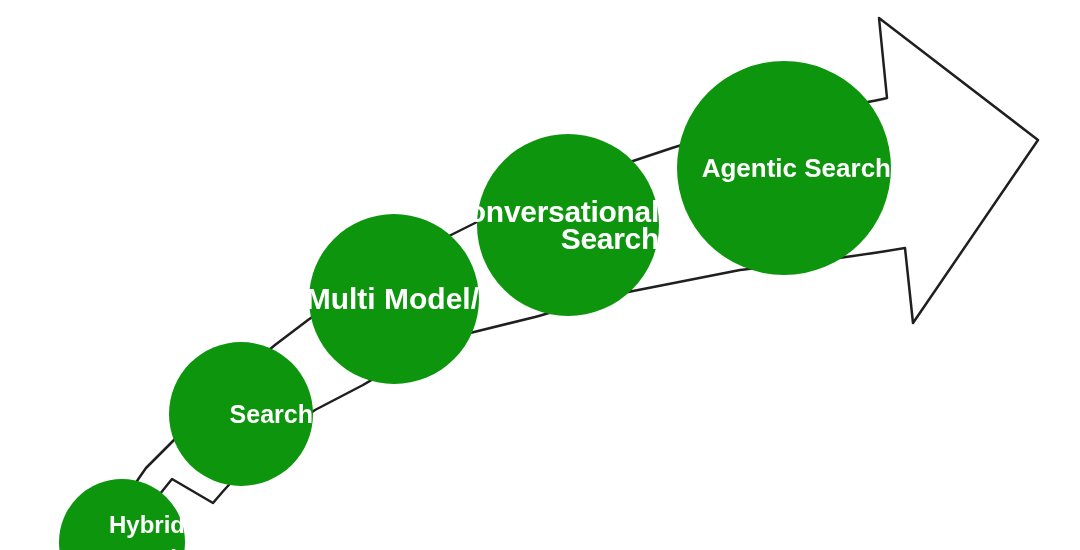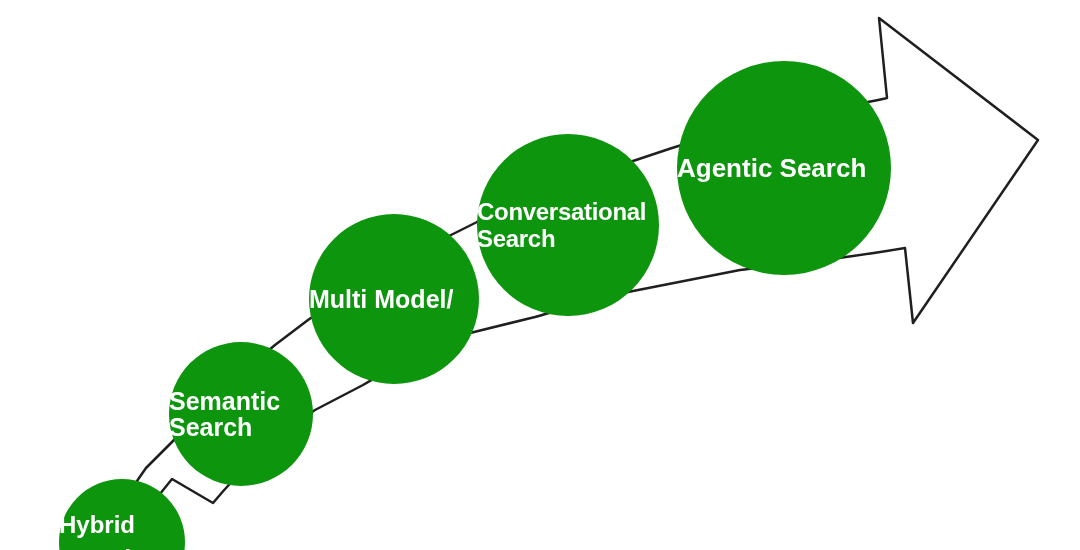--- a/index.html
+++ b/index.html
@@ -21,32 +21,32 @@
     top: 0;
     z-index: 0;
   }
   .stage-circle {
     position: absolute;
     z-index: 1;
     border-radius: 50%;
     background: var(--circle, #0c950d);
     display: flex;
     flex-direction: column;
-    align-items: flex-start;
+    align-items: flex-end;
     justify-content: center;
     text-align: center;
     color: var(--label, #ffffff);
     font-weight: bold;
   }
   .stage-circle span { display: block; white-space: nowrap; }
 
   .stage-0 { left: 59px;  top: 479px; width: 126px; height: 126px; font-size: 24px; line-height: 34px; }
   .stage-1 { left: 169px; top: 342px; width: 144px; height: 144px; font-size: 25px; line-height: 26px; }
-  .stage-2 { left: 309px; top: 214px; width: 170px; height: 170px; font-size: 25px; line-height: 38px; }
-  .stage-3 { left: 477px; top: 134px; width: 182px; height: 182px; font-size: 24px; line-height: 27px; letter-spacing: -0.3px; }
+  .stage-2 { left: 309px; top: 214px; width: 170px; height: 170px; font-size: 30px; line-height: 38px; }
+  .stage-3 { left: 477px; top: 134px; width: 182px; height: 182px; font-size: 30px; line-height: 27px; letter-spacing: -0.3px; }
   .stage-4 { left: 677px; top: 61px;  width: 214px; height: 214px; font-size: 26px; line-height: 30px; }
 </style>
 </head>
 <body>
 
 <div class="canvas" style="--circle: #0c950d; --label: #ffffff; --bg: #ffffff;">
 
   <svg class="arrow-layer" width="1080" height="550" viewBox="0 0 1080 550" aria-hidden="true">
     <path id="arrow-path" d="M 96 568
              C 112 520 128 493 146 468
@@ -73,21 +73,20 @@
              C 150 505 130 535 118 568
              Z" fill="#ffffff" stroke="#1f1f1f" stroke-width="2.5" stroke-linejoin="round"></path>
   </svg>
 
   <div class="stage-circle stage-0">
     <span>Hybrid</span>
     <span>Search</span>
   </div>
 
   <div class="stage-circle stage-1">
-    <span>Semantic</span>
     <span>Search</span>
   </div>
 
   <div class="stage-circle stage-2">
     <span>Multi Model/</span>
   </div>
 
   <div class="stage-circle stage-3">
     <span>Conversational</span>
     <span>Search</span>

